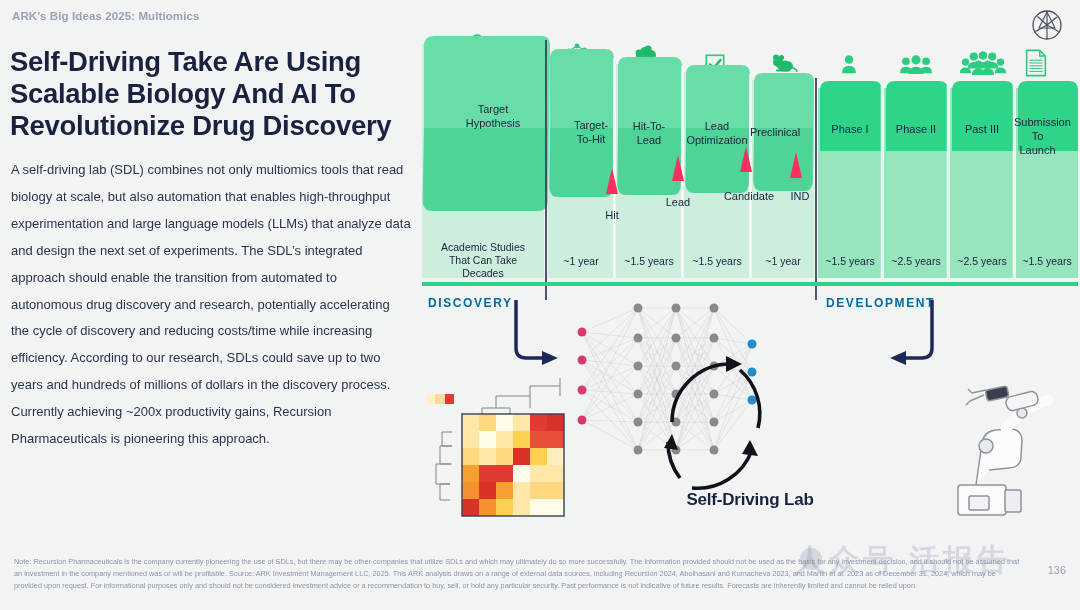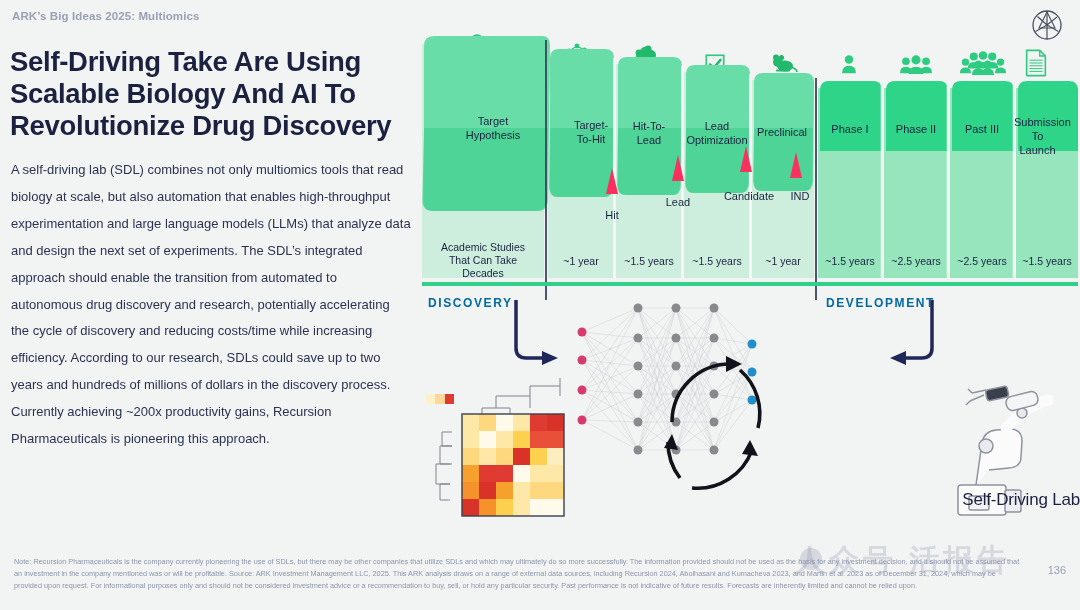--- a/index.html
+++ b/index.html
@@ -54,22 +54,22 @@
   }
 
   .section-label{
     position:absolute;top:296px;
     font-size:12px;font-weight:bold;letter-spacing:1.6px;color:#0369a1;
   }
 
   
   .illus{position:absolute;left:420px;top:300px;width:660px;height:230px;}
   .sdl-title{
-    position:absolute;left:0;top:490px;width:660px;text-align:right;
-    font-size:17px;font-weight:normal;color:#1b2240;letter-spacing:-.2px;
+    position:absolute;left:0;top:490px;width:660px;text-align:center;
+    font-size:17px;font-weight:bold;color:#1b2240;letter-spacing:-.2px;
   }
 
   
   .footer{
     position:absolute;left:14px;top:556px;width:1010px;
     font-size:7.3px;line-height:1.65;color:#8d94ab;
   }
   .page-num{
     position:absolute;right:14px;top:564px;
     font-size:11px;color:#9aa0b4;
@@ -262,29 +262,29 @@
       <line x1="2" y1="284" x2="658" y2="284" stroke="#2fd18a" stroke-width="4"></line>
 
       <g fill="#f9315e">
         <path d="M192 168 l6 26 h-12 z"></path>
         <path d="M258 155 l6 26 h-12 z"></path>
         <path d="M326 146 l6 26 h-12 z"></path>
         <path d="M376 152 l6 26 h-12 z"></path>
       </g>
     </svg>
 
-    <div class="stage-label" style="left:2px;top:115px;width:142px;">Target
+    <div class="stage-label" style="left:2px;top:103px;width:142px;">Target
 Hypothesis</div>
     <div class="stage-label" style="left:128px;top:119px;width:86px;">Target-
 To-Hit</div>
     <div class="stage-label" style="left:196px;top:120px;width:66px;">Hit-To-
 Lead</div>
     <div class="stage-label" style="left:262px;top:120px;width:70px;">Lead
 Optimization</div>
-    <div class="stage-label" style="left:330px;top:126px;width:64px;">Preclinical</div>
+    <div class="stage-label" style="left:330px;top:126px;width:50px;">Preclinical</div>
     <div class="stage-label" style="left:398px;top:123px;width:64px;">Phase I</div>
     <div class="stage-label" style="left:464px;top:123px;width:64px;">Phase II</div>
     <div class="stage-label" style="left:530px;top:123px;width:64px;">Past III</div>
     <div class="stage-label" style="left:594px;top:116px;width:47px;">Submission
 To Launch</div>
 
     <div class="marker-label" style="left:166px;top:209px;width:52px;">Hit</div>
     <div class="marker-label" style="left:232px;top:196px;width:52px;">Lead</div>
     <div class="marker-label" style="left:290px;top:190px;width:78px;">Candidate</div>
     <div class="marker-label" style="left:352px;top:190px;width:56px;">IND</div>

